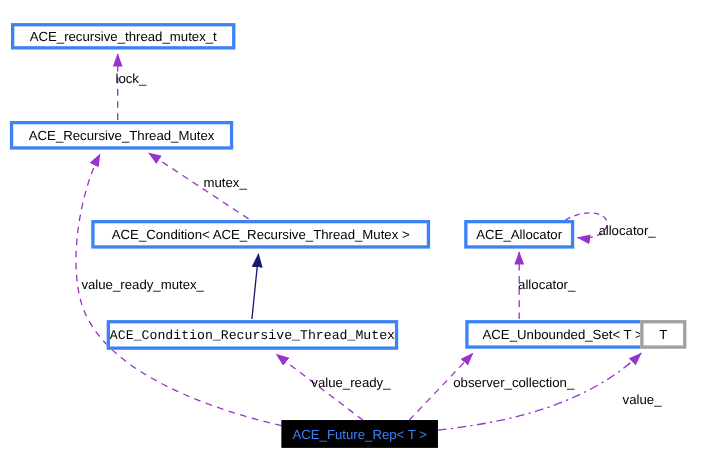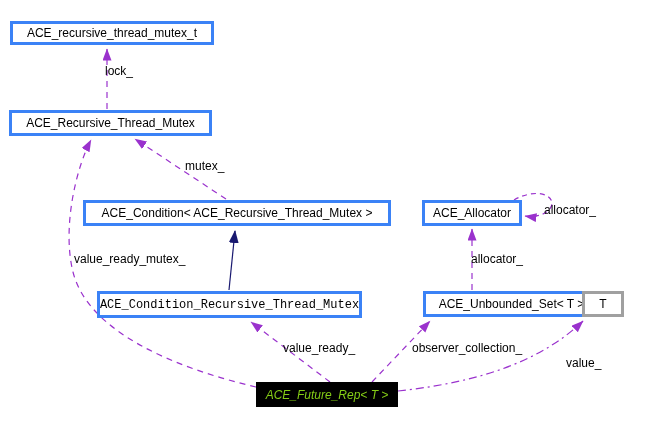--- a/index.html
+++ b/index.html
@@ -30,24 +30,23 @@
     color: #000000;
     font-size: 12px;
     display: flex;
     align-items: center;
     justify-content: center;
     white-space: nowrap;
     cursor: pointer;
   }
   .node.focus {
     background: #000000;
-    color: #84cc16;
+    color: #3b82f6;
     border-color: #000000;
     cursor: default;
-    font-style: italic;
   }
   .node.template-param {
     border-color: #a0a0a0;
     cursor: default;
   }
   .edge-label {
     position: absolute;
     font-size: 12px;
     color: #000000;
     white-space: nowrap;

